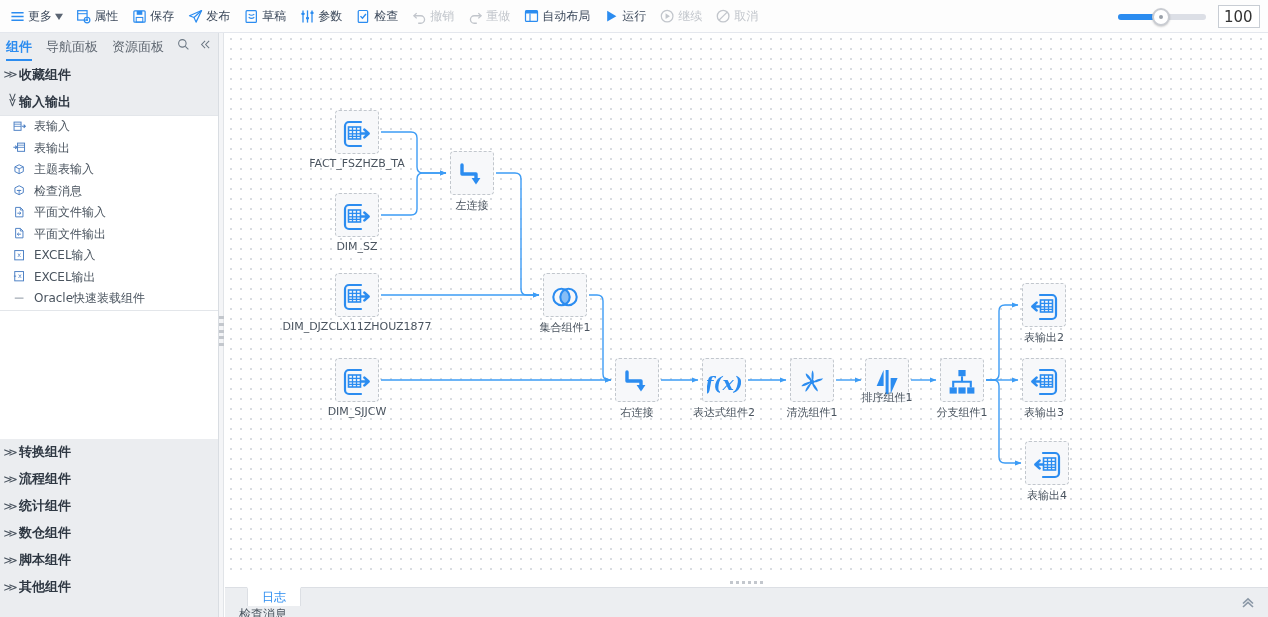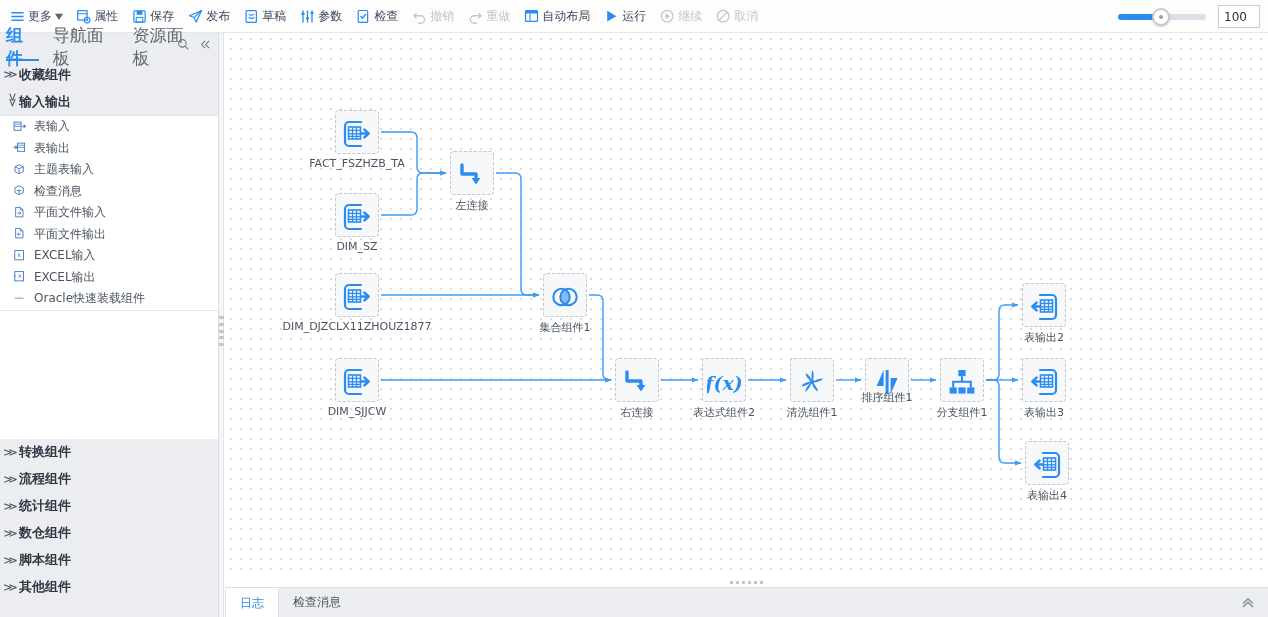--- a/index.html
+++ b/index.html
@@ -68,39 +68,39 @@
   }
   .slider-knob::after {
     content: ""; position: absolute; left: 5px; top: 5px;
     width: 4px; height: 4px; border-radius: 50%; background: #9aa0a8;
   }
   .zoom-box {
     width: 42px; height: 23px;
     border: 1px solid #c8cdd4; background: #fff;
     display: flex; align-items: center;
     padding-left: 5px;
-    font-size: 12px; color: #333;
+    font-size: 15px; color: #333;
   }
 
   
   .sidebar {
     position: absolute; left: 0; top: 33px;
     width: 219px; height: 584px;
     background: #ebedf0;
     border-right: 1px solid #d9dde2;
   }
   .side-tabs {
     position: relative;
     height: 28px;
     display: flex; align-items: center;
     padding: 0 6px;
     background: #ebedf0;
   }
   .side-tab {
-    font-size: 17px; color: #5e6670;
+    font-size: 13px; color: #5e6670;
     margin-right: 14px;
     cursor: pointer;
     position: relative;
     height: 28px; display: flex; align-items: center;
   }
   .side-tab.active { color: #2b8cf0; font-weight: bold; }
   .side-tab.active::after {
     content: ""; position: absolute; left: 0; right: 0; bottom: 0;
     height: 2px; background: #2b8cf0;
   }
@@ -736,21 +736,21 @@
     <div class="hgrip">
       <i></i>
         <i></i>
         <i></i>
         <i></i>
         <i></i>
         <i></i>
     </div>
   </div>
   <div class="bottom">
-    <div id="bottom-tabs" style="display:flex;align-items:flex-end;height:30px;">
+    <div id="bottom-tabs" style="display:flex;align-items:flex-end;height:30px;flex-direction:column;">
         <div class="btab active">日志</div>
         <div class="btab">检查消息</div>
       </div>
     <div class="bottom-right">
       <svg width="16" height="16" viewBox="0 0 16 16">
         <polyline points="3,9.5 8,4.8 13,9.5" fill="none" stroke="#8a97a6" stroke-width="1.6"></polyline>
         <polyline points="3,13 8,8.3 13,13" fill="none" stroke="#8a97a6" stroke-width="1.6"></polyline>
       </svg>
     </div>
   </div>

